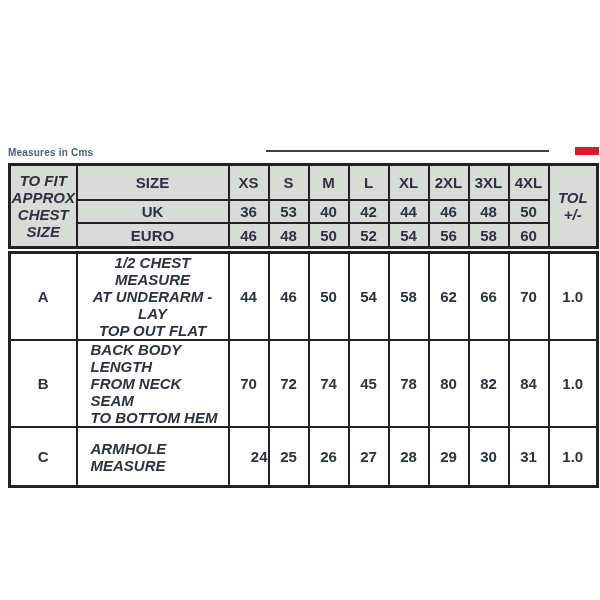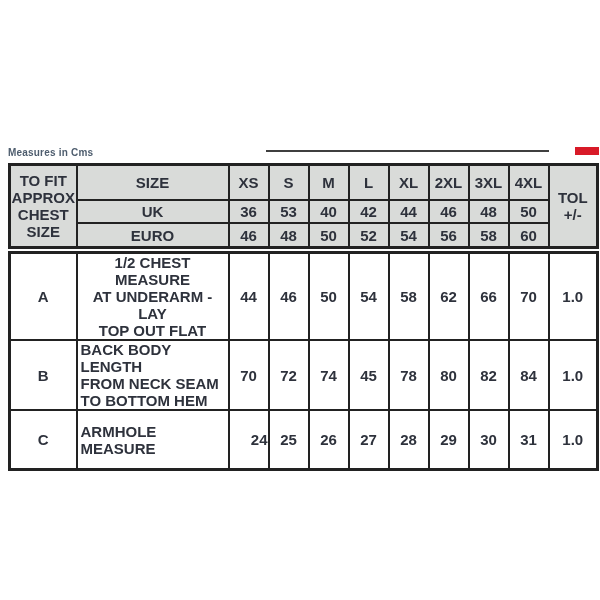--- a/index.html
+++ b/index.html
@@ -48,23 +48,23 @@
   .col-desc{width:152px;}
   .col-size{width:40px;}
   .col-tol{width:49px;}
   tr.hdr-r1 td{height:33px;}
   tr.hdr-r2 td{height:21px;}
   tr.hdr-r3 td{height:22px;}
   tr.bdy-rA td{height:68px;margin-left:12px;}
   tr.bdy-rB td{height:56px;}
   tr.bdy-rC td{height:57px;}
   td.desc{text-align:center;}
-  td.desc.left{text-align:left;padding-left:3px;}
+  td.desc.left{text-align:left;padding-left:13px;}
   td.val.left-val{text-align:right;padding-left:1px;}
-  .line{display:block;}
+  .line{display:block;font-style:italic;}
 </style>
 </head>
 <body>
 
 <div class="page">
 
   <div class="note">Measures in Cms</div>
   <div class="top-line"></div>
   <div class="red-swatch"></div>
 

